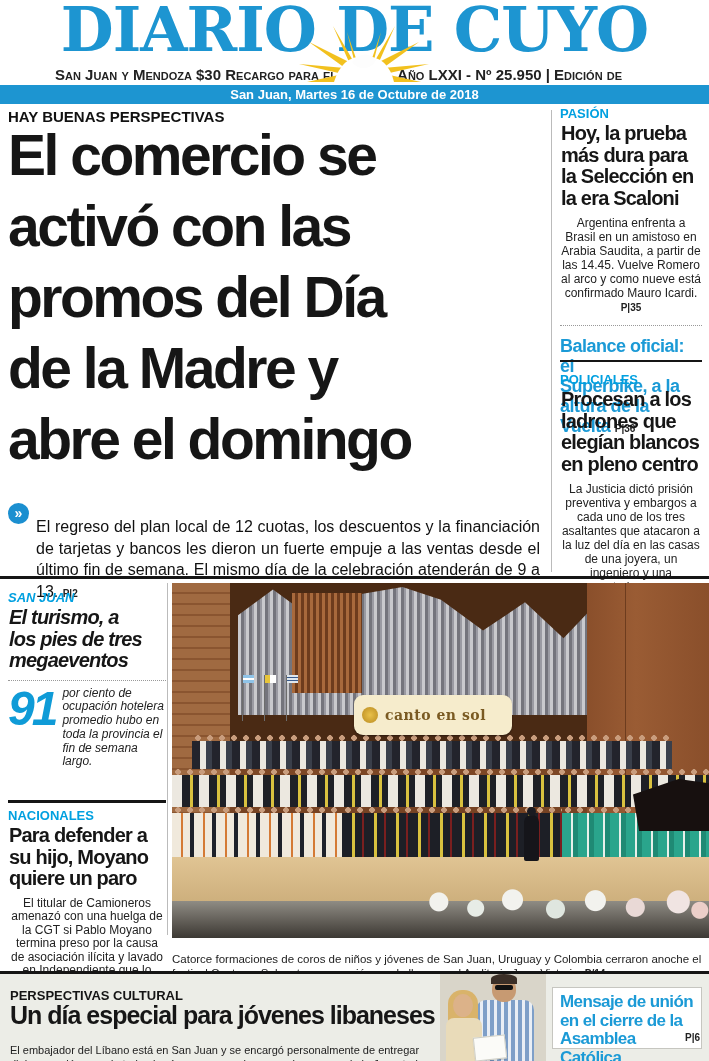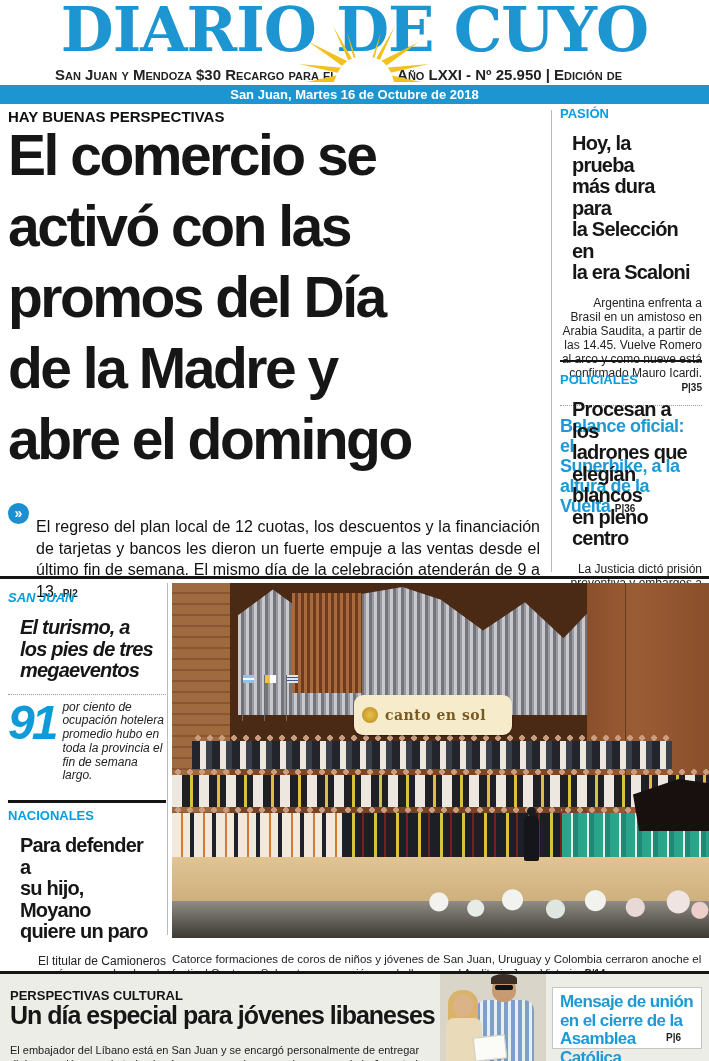--- a/index.html
+++ b/index.html
@@ -25,23 +25,23 @@
     font-weight:bold;letter-spacing:-2.5px;color:#161616;}
   .lead-wrap{left:8px;top:500px;width:532px;}
   .lead-icon{position:absolute;left:0;top:3px;width:21px;height:21px;border-radius:50%;
     background:#1b8fd0;color:#fff;font-weight:bold;font-size:14px;line-height:20px;text-align:center;}
   .lead-text{margin-left:28px;font-size:16px;line-height:21.5px;text-align:justify;color:#111;}
   .pref{font-size:10px;font-weight:bold;color:#222;letter-spacing:0;}
 
   
   .vline{width:1px;background:#bbb;}
   .label{font-size:13px;font-weight:bold;color:#00a0e0;margin:0 0 2px 0;}
-  .hl-sm{font-size:20px;line-height:21.5px;font-weight:bold;letter-spacing:-0.8px;color:#161616;margin:12px;}
+  .hl-sm{font-size:20px;line-height:21.5px;font-weight:bold;letter-spacing:-0.8px;color:#161616;margin:1px;}
   .hl-blue{font-size:18px;line-height:20px;font-weight:bold;letter-spacing:-0.5px;color:#1b9ad6;margin:0;}
-  .body-txt{font-size:12px;line-height:14px;color:#222;text-align:right;margin:7px 0 0 0;}
+  .body-txt{font-size:12px;line-height:14px;color:#222;text-align:center;margin:7px 0 0 0;}
   .dotted{border-top:1px dotted #999;margin:10px 0;height:0;}
   .stat{display:flex;margin-top:2px;}
   .stat-num{font-size:48px;line-height:44px;font-weight:bold;color:#0f9bd7;letter-spacing:-3px;margin-right:7px;}
   .stat-txt{font-size:12px;line-height:13.8px;color:#222;}
 
   .hrule{left:0;width:709px;height:3px;background:#151515;}
 
   
   .photo{left:172px;top:583px;width:537px;height:355px;overflow:hidden;
     background:linear-gradient(180deg,#6e3d1f 0%,#7d4726 55%,#5d3318 100%);}
@@ -112,21 +112,21 @@
   .fp-man-torso{position:absolute;left:36px;top:26px;width:58px;height:61px;border-radius:10px 10px 0 0;
     background:repeating-linear-gradient(90deg,#7e9fc8 0 4px,#e9eef5 4px 7px);}
   .fp-woman-hair{position:absolute;left:8px;top:16px;width:30px;height:44px;border-radius:14px 14px 8px 8px;background:#d9b36a;}
   .fp-woman-head{position:absolute;left:13px;top:20px;width:20px;height:23px;border-radius:50%;background:#dcb289;}
   .fp-woman-torso{position:absolute;left:6px;top:44px;width:36px;height:43px;border-radius:8px 8px 0 0;background:#e9dbb9;}
   .fp-diploma{position:absolute;left:34px;top:62px;width:30px;height:22px;background:#fbfbf8;border:1px solid #cfcfc6;
     transform:rotate(-6deg);box-shadow:0 1px 1px rgba(0,0,0,.2);}
   .note-box{position:absolute;left:552px;top:13px;width:150px;height:62px;background:#fff;border:1px solid #c6c6c0;
     padding:5px 7px;box-sizing:border-box;}
   .note-hl{font-size:17px;line-height:18.5px;font-weight:bold;letter-spacing:-0.6px;color:#1b9ad6;margin:0;}
-  .note-pref{position:absolute;right:20px;bottom:5px;}
+  .note-pref{position:absolute;right:1px;bottom:5px;}
 </style>
 </head>
 <body>
 
 <div class="page">
 
   <div class="abs mast-title">DIARIO DE CUYO</div>
   <svg class="abs sun" viewBox="0 0 134 60">
     <polygon points="67,58 50,8 58,40 36,2 52,38 12,18 48,44 2,40 46,50 10,58 67,58" fill="#f2c11e"></polygon>
     <polygon points="67,58 84,8 76,40 98,2 82,38 122,18 86,44 132,40 88,50 124,58 67,58" fill="#f2c11e"></polygon>

